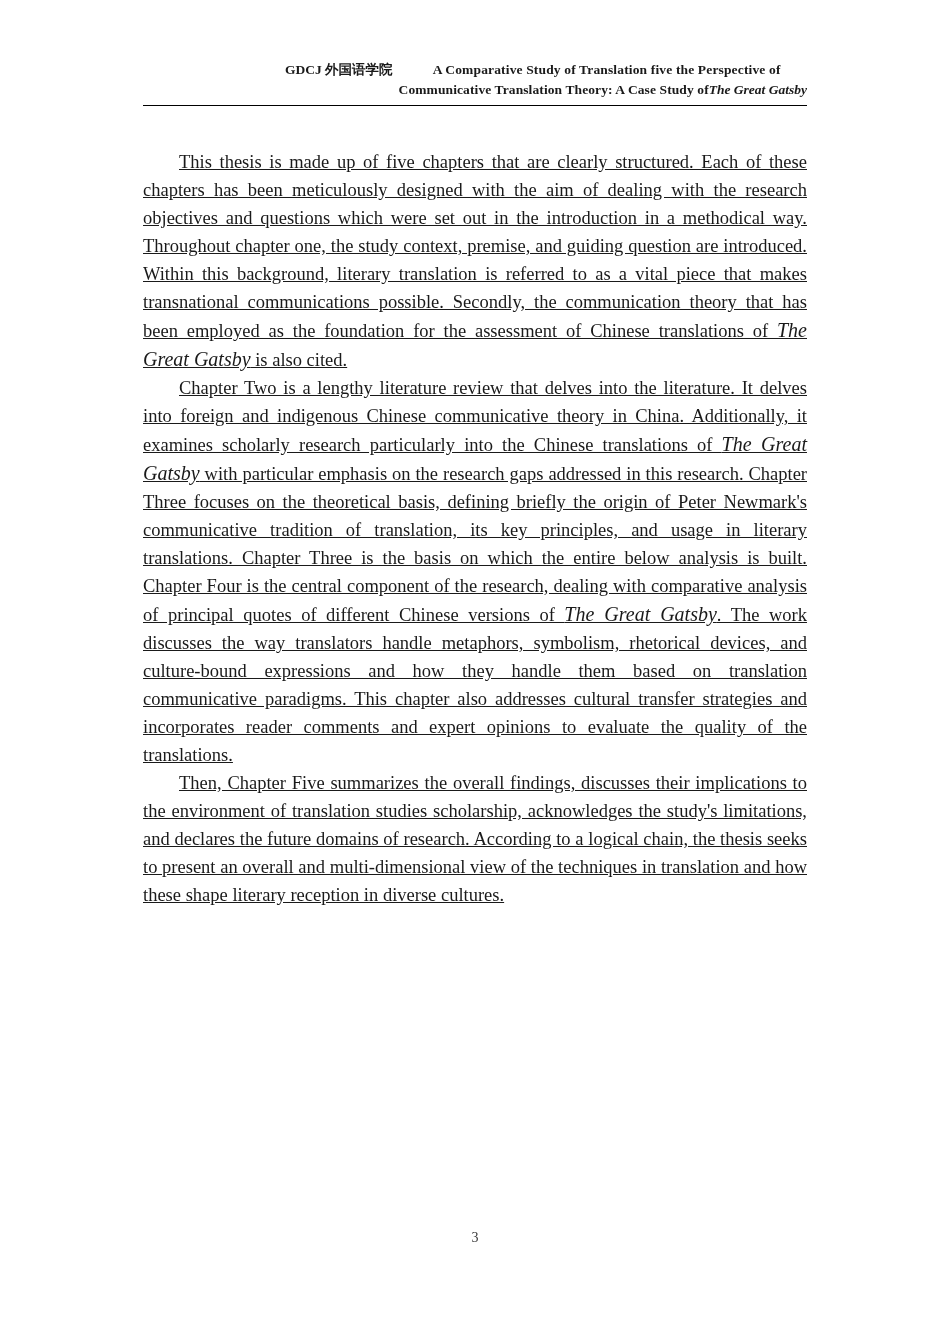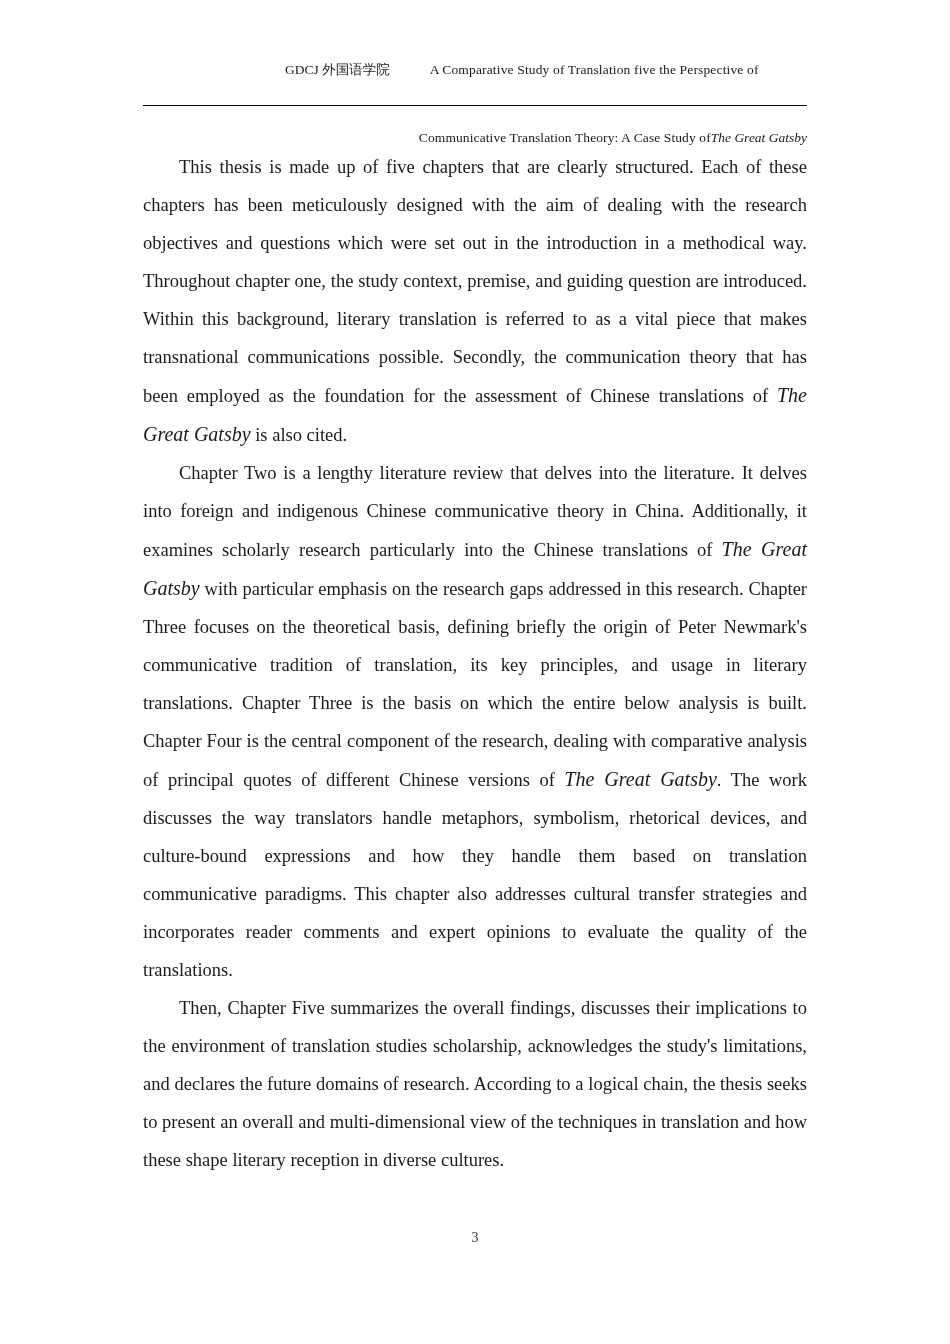--- a/index.html
+++ b/index.html
@@ -18,20 +18,21 @@
     font-family: "Liberation Serif", "DejaVu Serif", serif;
     color: #1a1a1a;
   }
 
   
   .header {
     position: absolute;
     left: 143px;
     top: 60px;
     width: 664px;
+    font-weight: bold;
   }
   .header-line {
     display: flex;
     align-items: baseline;
     font-size: 13.5px;
     line-height: 20px;
     white-space: nowrap;
   }
   .header-line-1 {
     justify-content: flex-start;
@@ -44,21 +45,20 @@
     padding-left: 142px;
   }
   .header-title-a {
     margin-left: 40px;
     font-size: 13.5px;
     letter-spacing: 0.15px;
   }
   .header-title-b {
     font-size: 13.5px;
     letter-spacing: 0.1px;
-    margin-top: 48px;
   }
   .header-italic {
     font-style: italic;
     font-size: 13.5px;
   }
   .header-rule {
     position: absolute;
     left: 143px;
     top: 105px;
     width: 664px;
@@ -69,25 +69,26 @@
   
   .body-col {
     position: absolute;
     left: 143px;
     top: 148px;
     width: 664px;
   }
   p.para {
     margin: 0;
     font-size: 18.5px;
-    line-height: 38px;
+    line-height: 28px;
     text-align: justify;
     text-indent: 36px;
     text-justify: inter-word;
     hyphens: none;
+    text-decoration: underline;
   }
   p.para:last-child { }
   .ttl {
     font-style: italic;
     font-size: 20px;
   }
 
   
   .page-number {
     position: absolute;

